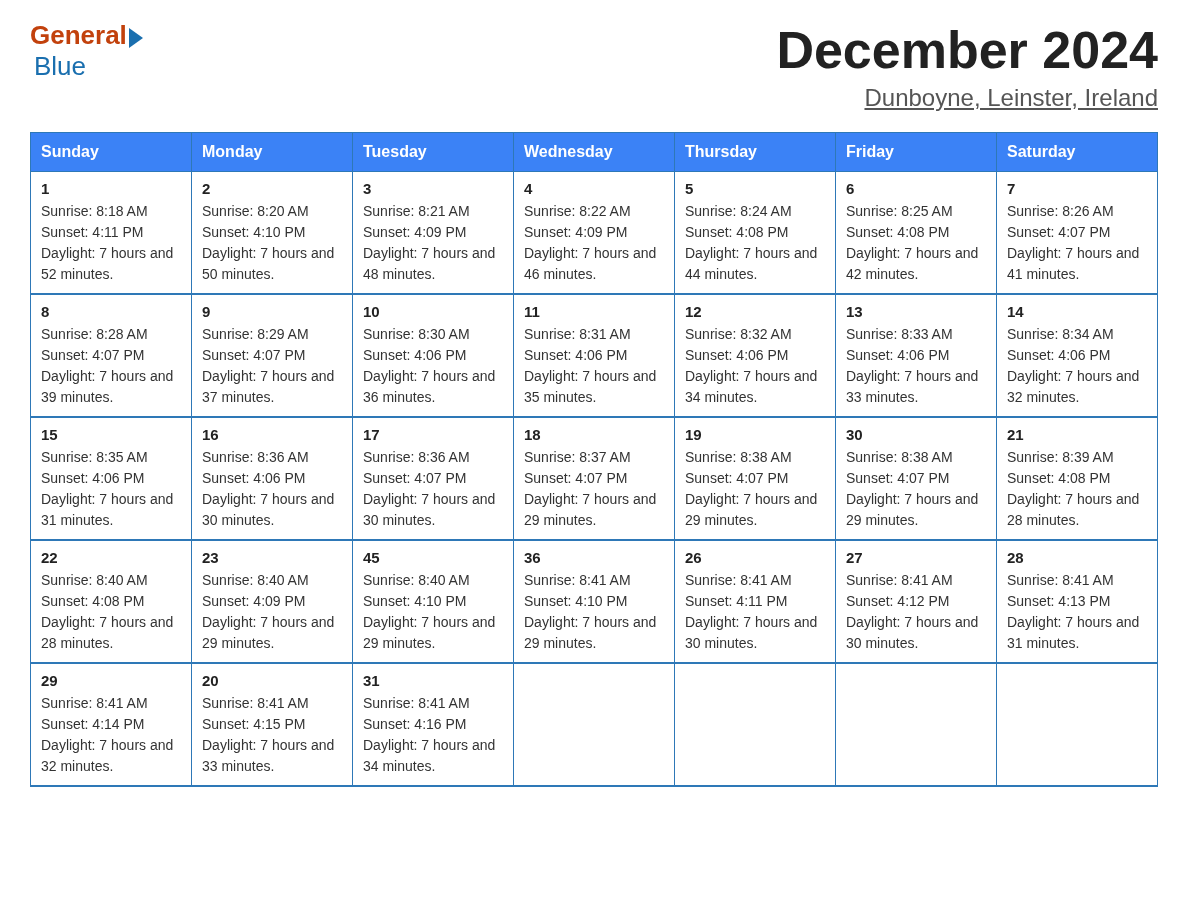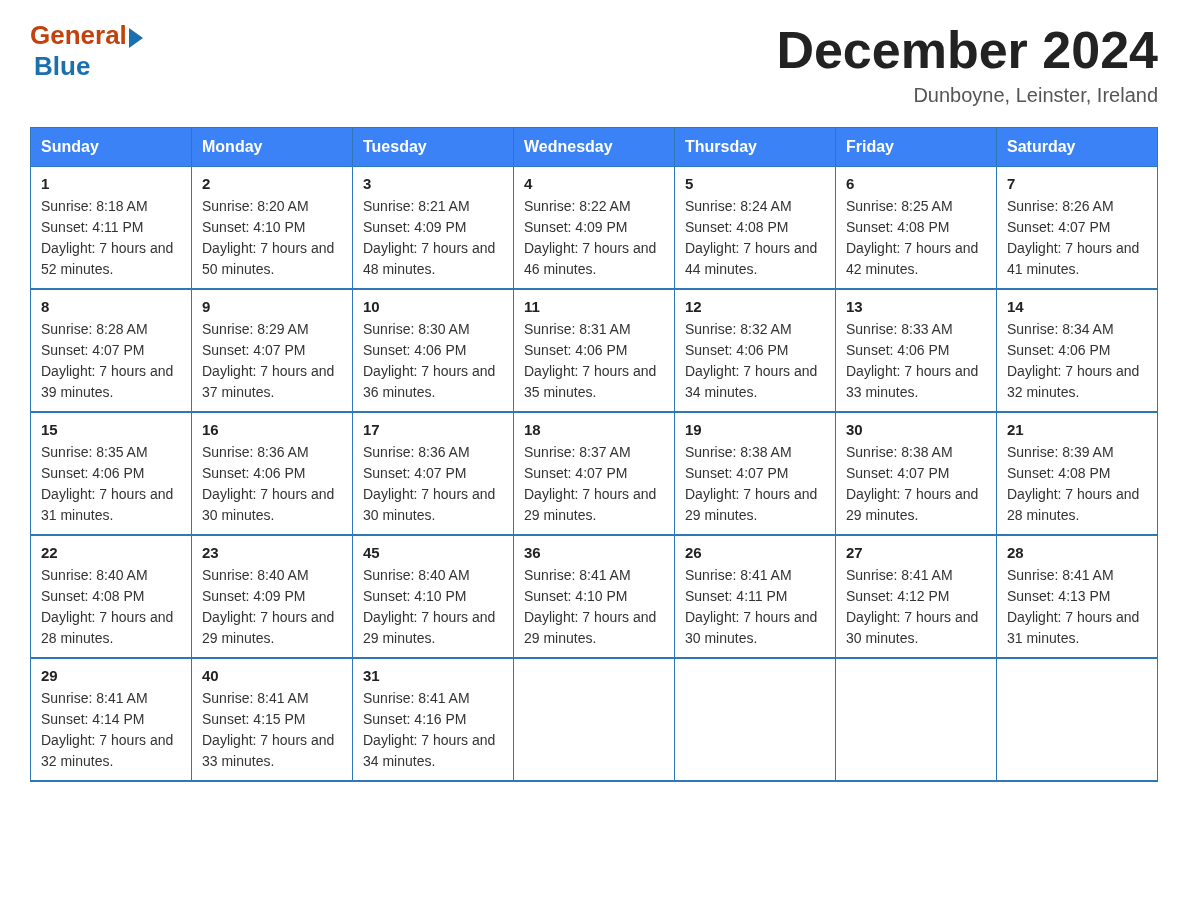--- a/index.html
+++ b/index.html
@@ -34,36 +34,37 @@
       width: 0;
       height: 0;
       border-left: 14px solid #1a6faf;
       border-top: 10px solid transparent;
       border-bottom: 10px solid transparent;
       margin-left: 2px;
       margin-top: 4px;
     }
     .logo-text-blue {
       font-size: 26px;
-      font-weight: bold;
+      font-weight: normal;
       color: #1a6faf;
       margin-left: 2px;
     }
     .title-area {
       text-align: right;
     }
     .month-title {
       font-size: 52px;
       font-weight: bold;
       color: #222;
     }
     .location-title {
-      font-size: 20px;
+      font-size: 24px;
       color: #555;
       margin-top: 4px;
+      text-decoration: underline;
     }
     .calendar-table {
       width: 100%;
       border-collapse: collapse;
     }
     .calendar-table thead tr th {
       background-color: #3b82f6;
       color: #fff;
       font-size: 16px;
       font-weight: bold;
@@ -366,21 +367,21 @@
       <tr>
         <td>
         <span class="day-number">29</span>
         <div class="day-info">
           Sunrise: 8:41 AM<br>
           Sunset: 4:14 PM<br>
           Daylight: 7 hours and 32 minutes.
         </div>
       </td>
         <td>
-        <span class="day-number">40</span>
+        <span class="day-number">20</span>
         <div class="day-info">
           Sunrise: 8:41 AM<br>
           Sunset: 4:15 PM<br>
           Daylight: 7 hours and 33 minutes.
         </div>
       </td>
         <td>
         <span class="day-number">31</span>
         <div class="day-info">
           Sunrise: 8:41 AM<br>

